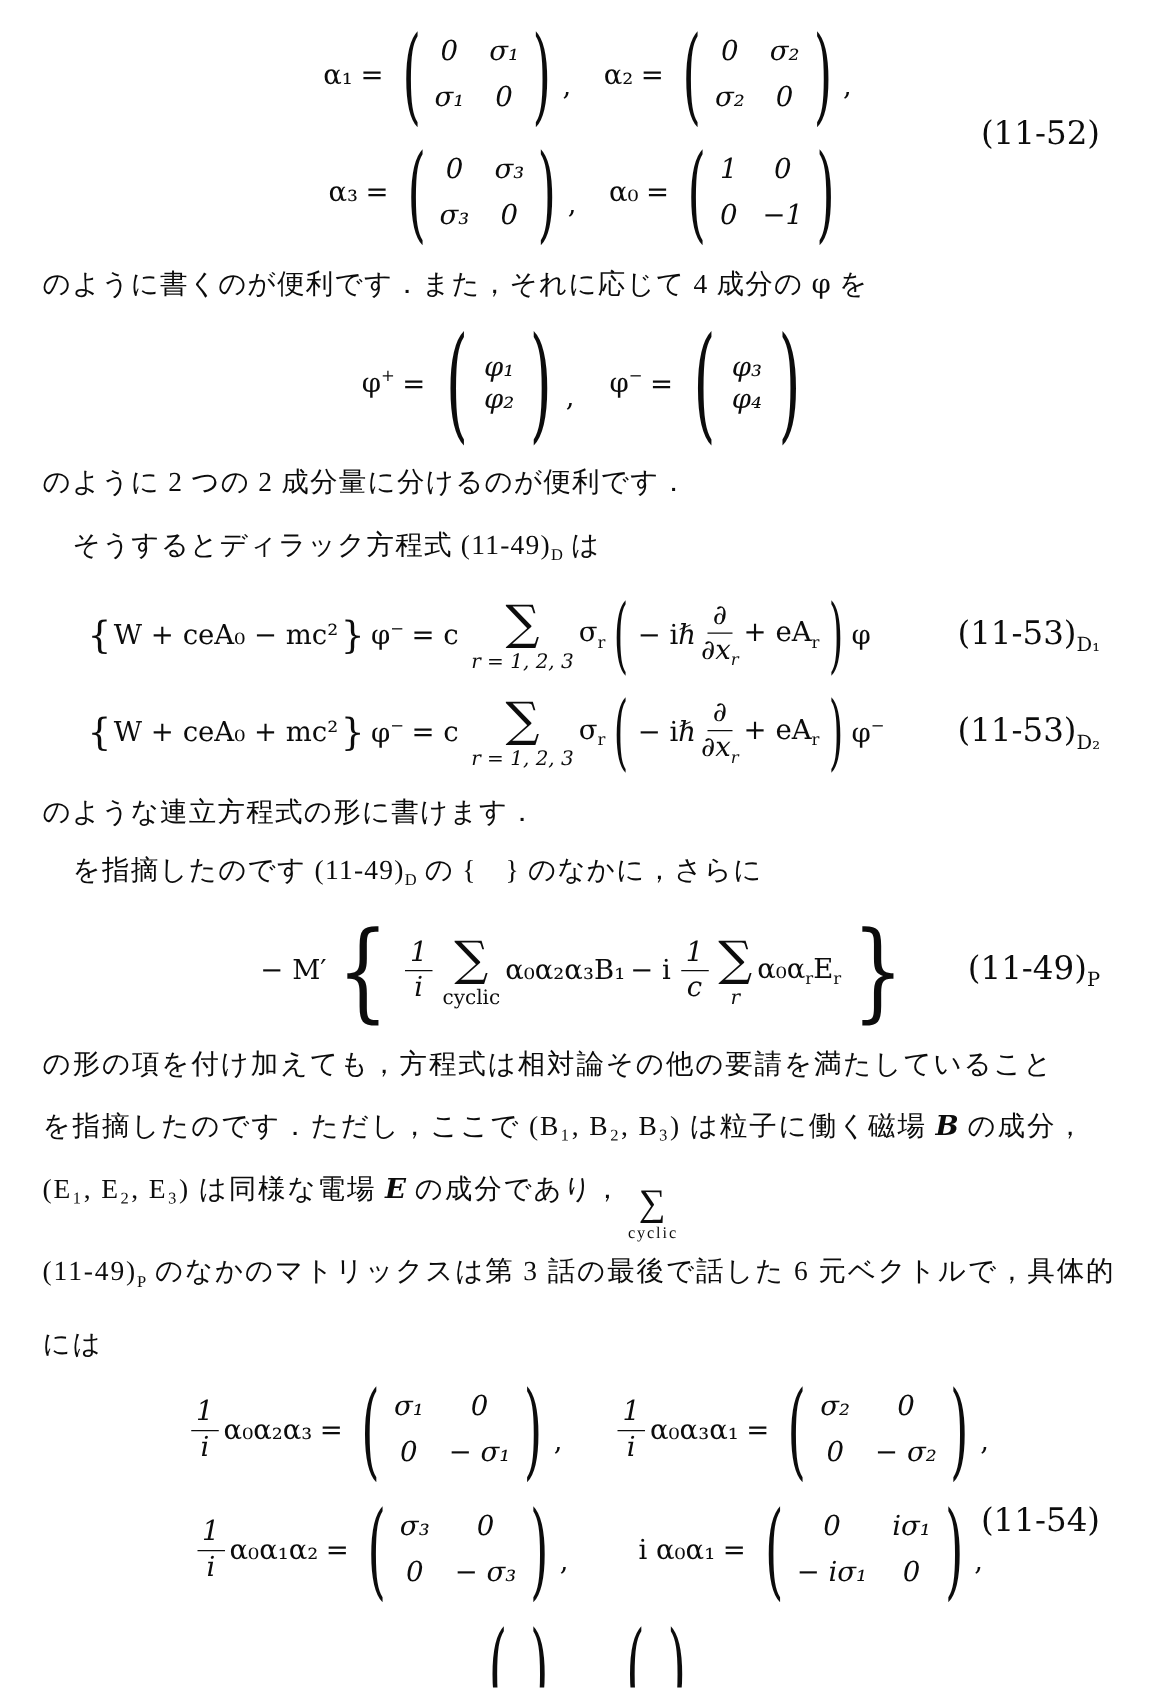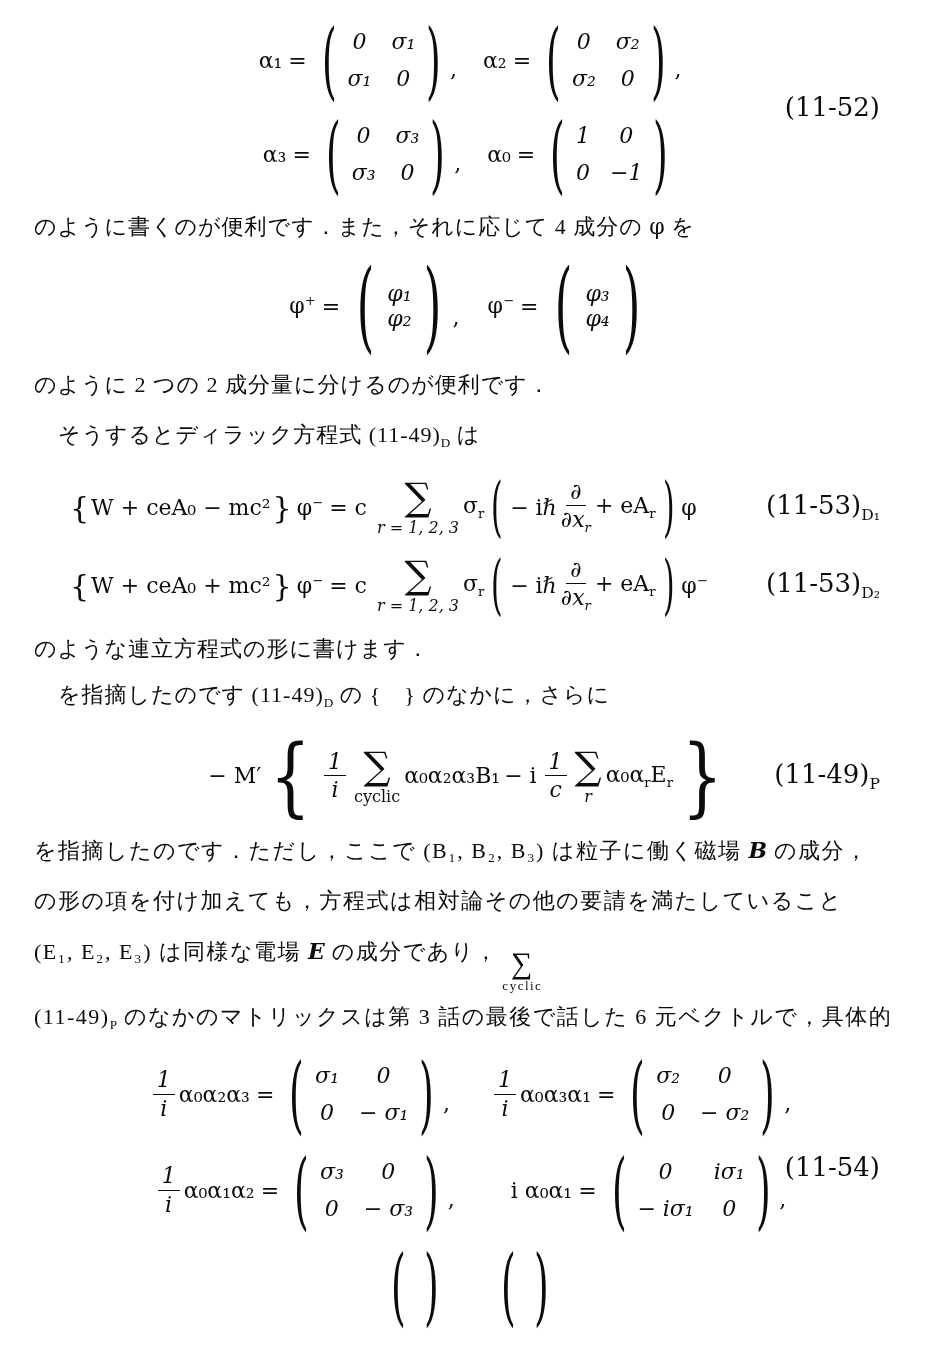--- a/index.html
+++ b/index.html
@@ -223,27 +223,28 @@
     <span class="sum">
         <span class="sg">∑</span>
         <span class="lim">r</span>
       </span>
     <span class="mi"><span>α₀α</span><sub class="s">r</sub><span>E</span><sub class="s">r</sub></span>
     <span class="bigbrace">}</span>
     <span class="eqlabel"><span>(11-49)</span><sub class="s">P</sub></span>
   </div>
 
   <div class="para">
+    <div class="jline">の形の項を付け加えても，方程式は相対論その他の要請を満たしていること</div>
     <div class="jline"><span>を指摘したのです．ただし，ここで (B₁, B₂, B₃) は粒子に働く磁場 </span><span class="mb">B</span><span> の成分，</span></div>
-    <div class="jline">の形の項を付け加えても，方程式は相対論その他の要請を満たしていること</div>
     <div class="jline"><span>(E₁, E₂, E₃) は同様な電場 </span><span class="mb">E</span><span> の成分であり，</span><span class="isum">
           <span class="sg">∑</span>
           <span class="lim">cyclic</span>
         </span></div>
     <div class="jline"><span><span>(11-49)</span><sub class="s">P</sub></span><span> のなかのマトリックスは第 3 話の最後で話した 6 元ベクトルで，具体的</span></div>
+    <div class="jline">には</div>
   </div>
 
   <div class="disp" style="flex-direction:column;row-gap:16px;padding:4px 0 8px 0;">
     <span class="eqlabel" style="top:36%;">(11-54)</span>
 
     <div class="eqgroup">
       <span class="frac">
           <span class="num">1</span>
           <span class="den">i</span>
         </span>

